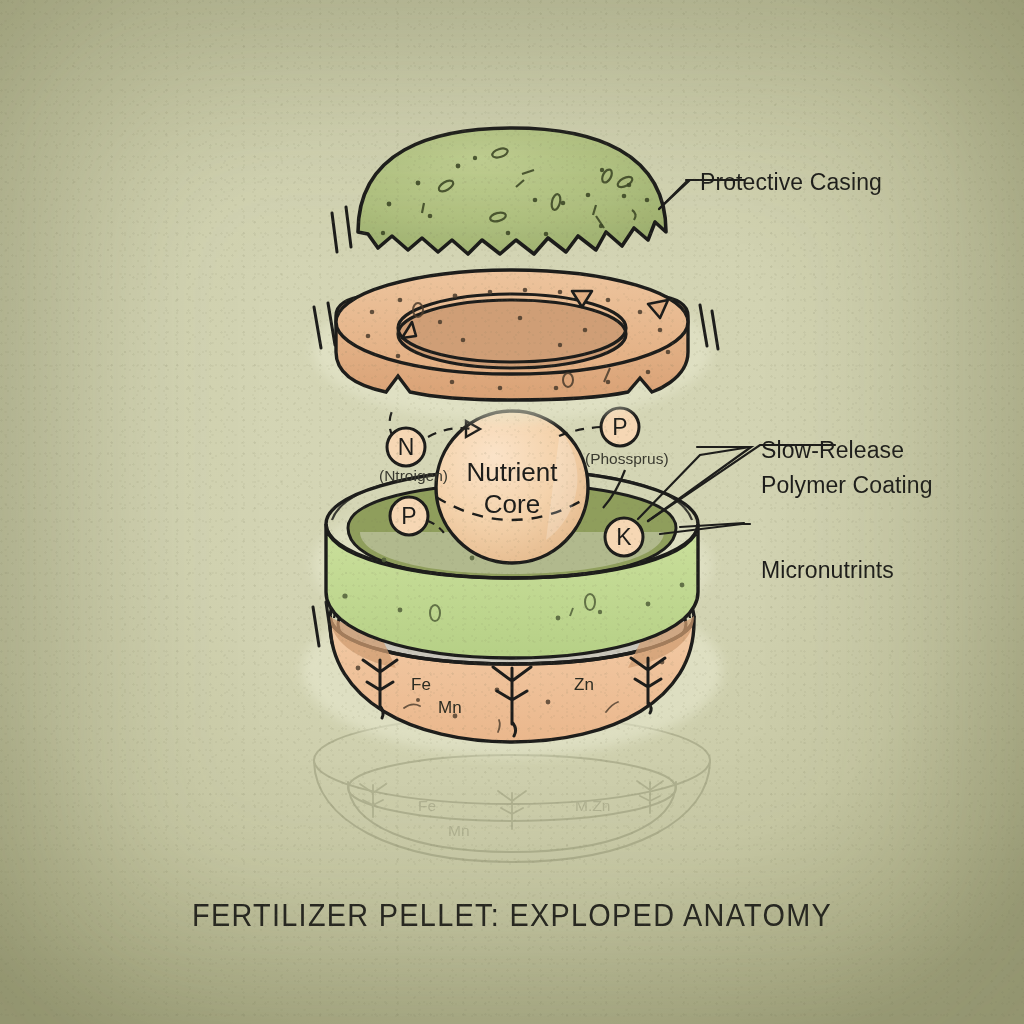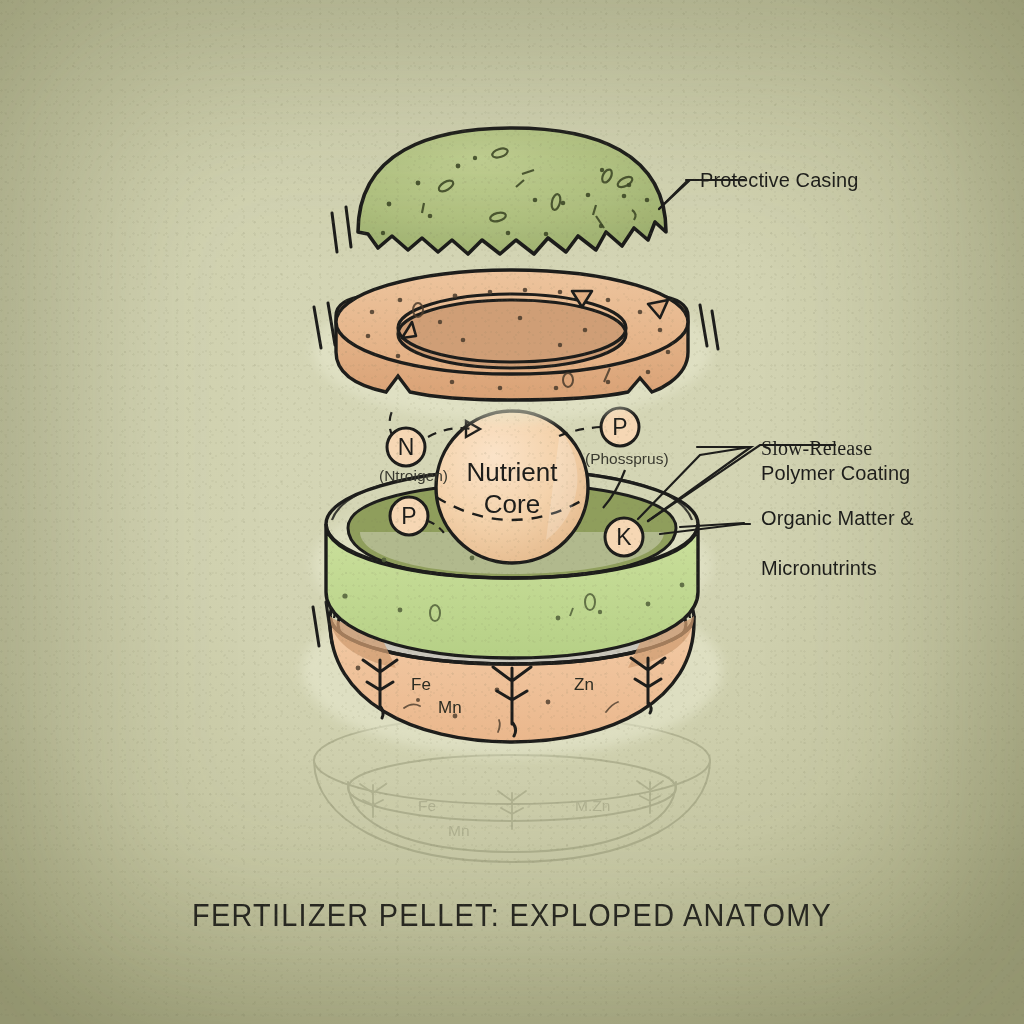--- a/index.html
+++ b/index.html
@@ -54,21 +54,21 @@
     width: 1024px;
     height: 1024px;
   }
   .lbl {
     position: absolute;
     color: #1d1d1b;
     font-family: "Liberation Sans", sans-serif;
     white-space: pre;
     line-height: 1.22;
   }
-  .callout { font-size: 20px; letter-spacing: .1px; }
+  .callout { font-size: 23px; letter-spacing: .1px; }
   .title {
     position: absolute;
     left: 0; right: 0;
     top: 898px;
     text-align: center;
     font-family: "Liberation Sans", sans-serif;
     font-size: 31px;
     letter-spacing: 1.4px;
     color: #23231f;
     transform: scaleX(.93);
@@ -370,23 +370,22 @@
       <path d="M686 180 L744 180"></path>
       <path d="M748 447 L744 447"></path>
       <path d="M697 447 L746 447"></path>
       <path d="M638 519 L700 455 L750 447"></path>
       <path d="M680 527 L744 523"></path>
     </g>
   </svg>
 
   <div class="lbl callout" style="left:700px; top:168px;">Protective Casing</div>
 
-  <div class="lbl callout" style="left:761px; top:436px;font-family:Liberation Serif, serif;">Slow-Release</div>
-  <div class="lbl callout" style="left:761px; top:461px;">Polymer Coating</div>
-
-  <div class="lbl callout" style="left:761px; top:506px;">Organic Matter &amp;</div>
+  <div class="lbl callout" style="left:761px; top:436px;">Slow-Release</div>
+  <div class="lbl callout" style="left:761px; top:471px;">Polymer Coating</div>
+
   <div class="lbl callout" style="left:761px; top:556px;">Micronutrints</div>
 
   <div class="title">FERTILIZER PELLET: EXPLOPED ANATOMY</div>
 
   <div id="grain"></div>
   <div id="vignette"></div>
 </div>
 
 </body></html>

